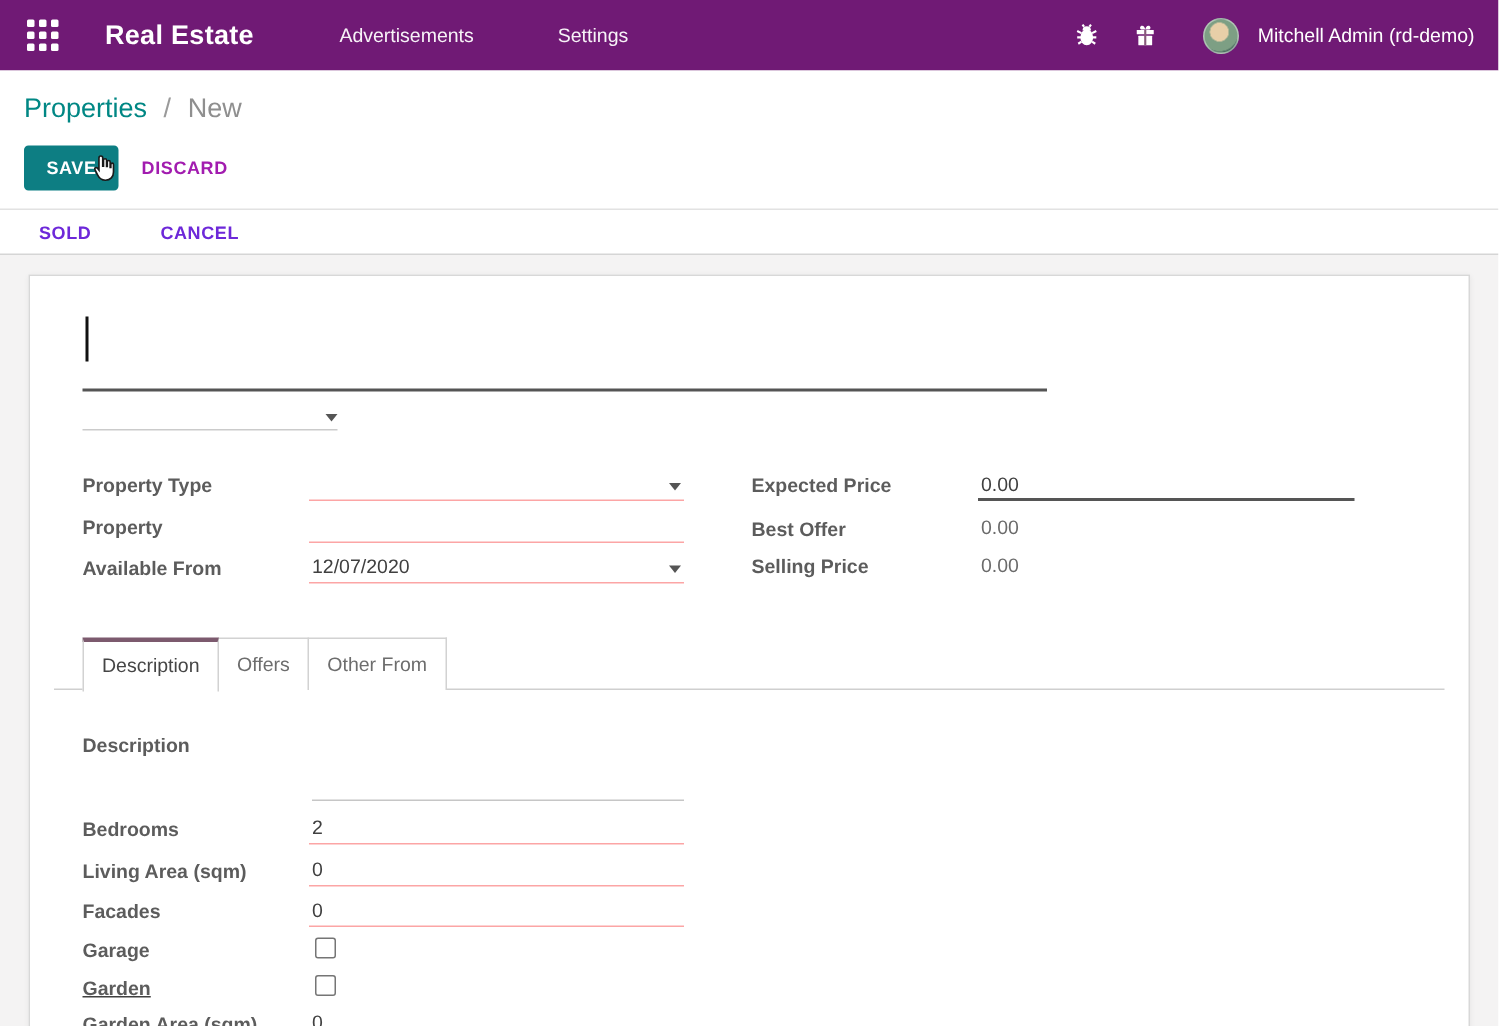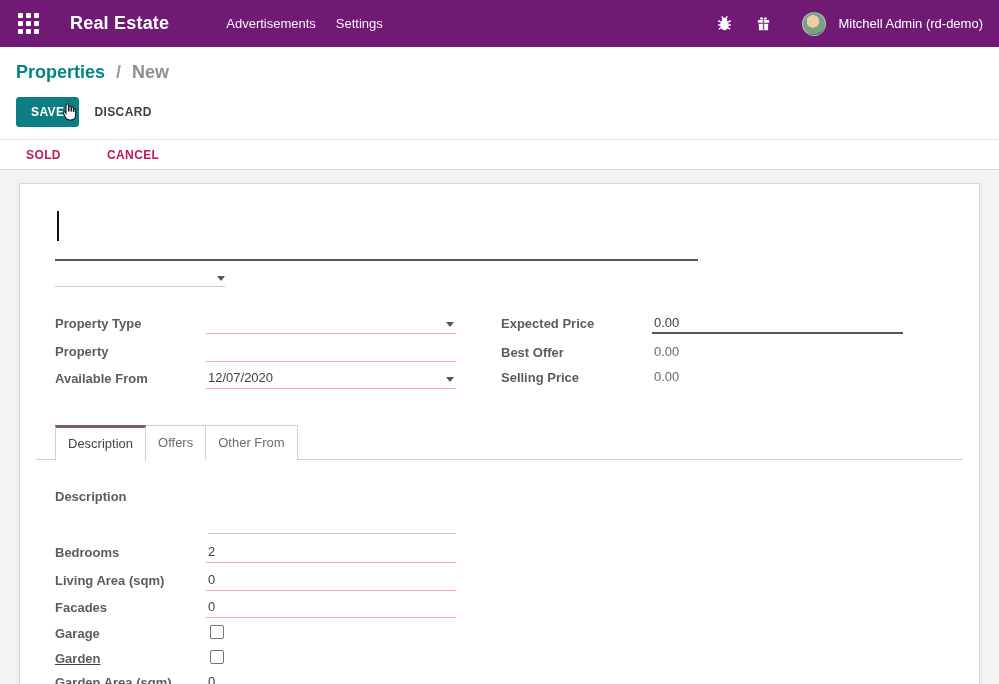--- a/index.html
+++ b/index.html
@@ -11,58 +11,58 @@
   }
 
   
   .topbar {
     height:47px; background:#701a75; color:#fff;
     display:flex; align-items:center; padding:0 16px;
   }
   .apps-icon { width:21px; height:21px; display:grid; grid-template-columns:repeat(3,1fr); gap:2.5px; cursor:pointer; margin-left:2px; }
   .apps-icon span { background:#fff; border-radius:1px; }
   .app-title { font-size:18px; font-weight:bold; margin-left:31px; letter-spacing:.2px; }
-  .topmenu { display:flex; margin-left:57px; gap:20px; font-size:13px; }
+  .topmenu { display:flex; margin-left:57px; gap:56px; font-size:13px; }
   .topmenu span { cursor:pointer; opacity:.95; }
   .top-spacer { flex:1; }
   .systray { display:flex; align-items:center; gap:22px; }
   .systray svg { display:block; cursor:pointer; }
   .user-menu { display:flex; align-items:center; gap:13px; cursor:pointer; margin-left:8px; }
   .avatar {
     width:24px; height:24px; border-radius:50%;
     background:radial-gradient(circle at 45% 38%, #e8cfa8 0 34%, #7d9f84 35% 70%, #4e6f62 71%);
     border:1px solid rgba(255,255,255,.4); overflow:hidden;
   }
   .user-name { font-size:13px; }
 
   
   .control-panel { background:#fff; padding:10px 16px 12px; }
-  .breadcrumb { font-size:18px; margin:5px 0 14px;font-weight:bold; }
+  .breadcrumb { font-size:18px; margin:5px 0 14px; }
   .breadcrumb a { color:#008784; text-decoration:none; cursor:pointer; }
   .breadcrumb .sep { color:#9a9a9a; margin:0 6px; }
   .breadcrumb .current { color:#8f8f8f; }
   .cp-buttons { display:flex; align-items:center; position:relative; }
   .btn-primary {
     background:#0d7e83; color:#fff; border:1px solid #0d7e83; border-radius:3px;
     font-size:12px; font-weight:bold; letter-spacing:.4px;
     padding:7px 14px; cursor:pointer; font-family:inherit;
   }
   .btn-link {
-    background:none; border:none; color:#404040; font-size:12px; font-weight:bold;
+    background:none; border:none; color:#a21caf; font-size:12px; font-weight:bold;
     letter-spacing:.4px; margin-left:15px; cursor:pointer; font-family:inherit;
   }
   .cursor-pointer { position:absolute; left:43px; top:4px; pointer-events:none; }
 
   
   .statusbar {
     height:31px; background:#fff; border-top:1px solid #e2e2e2; border-bottom:1px solid #d5d5d5;
     display:flex; align-items:center; padding:0 16px; gap:26px;
   }
   .statusbar button {
-    background:none; border:none; color:#be185d; font-weight:bold; font-size:12px;
+    background:none; border:none; color:#6d28d9; font-weight:bold; font-size:12px;
     letter-spacing:.4px; cursor:pointer; font-family:inherit; padding:0 10px;
   }
 
   
   .content { background:#f4f3f3; height:516px; padding-top:13px; }
   .sheet {
     width:961px; margin:0 auto; background:#fff;
     border:1px solid #d8d8d8; box-shadow:0 1px 4px rgba(0,0,0,.07);
     height:560px; position:relative;
   }

